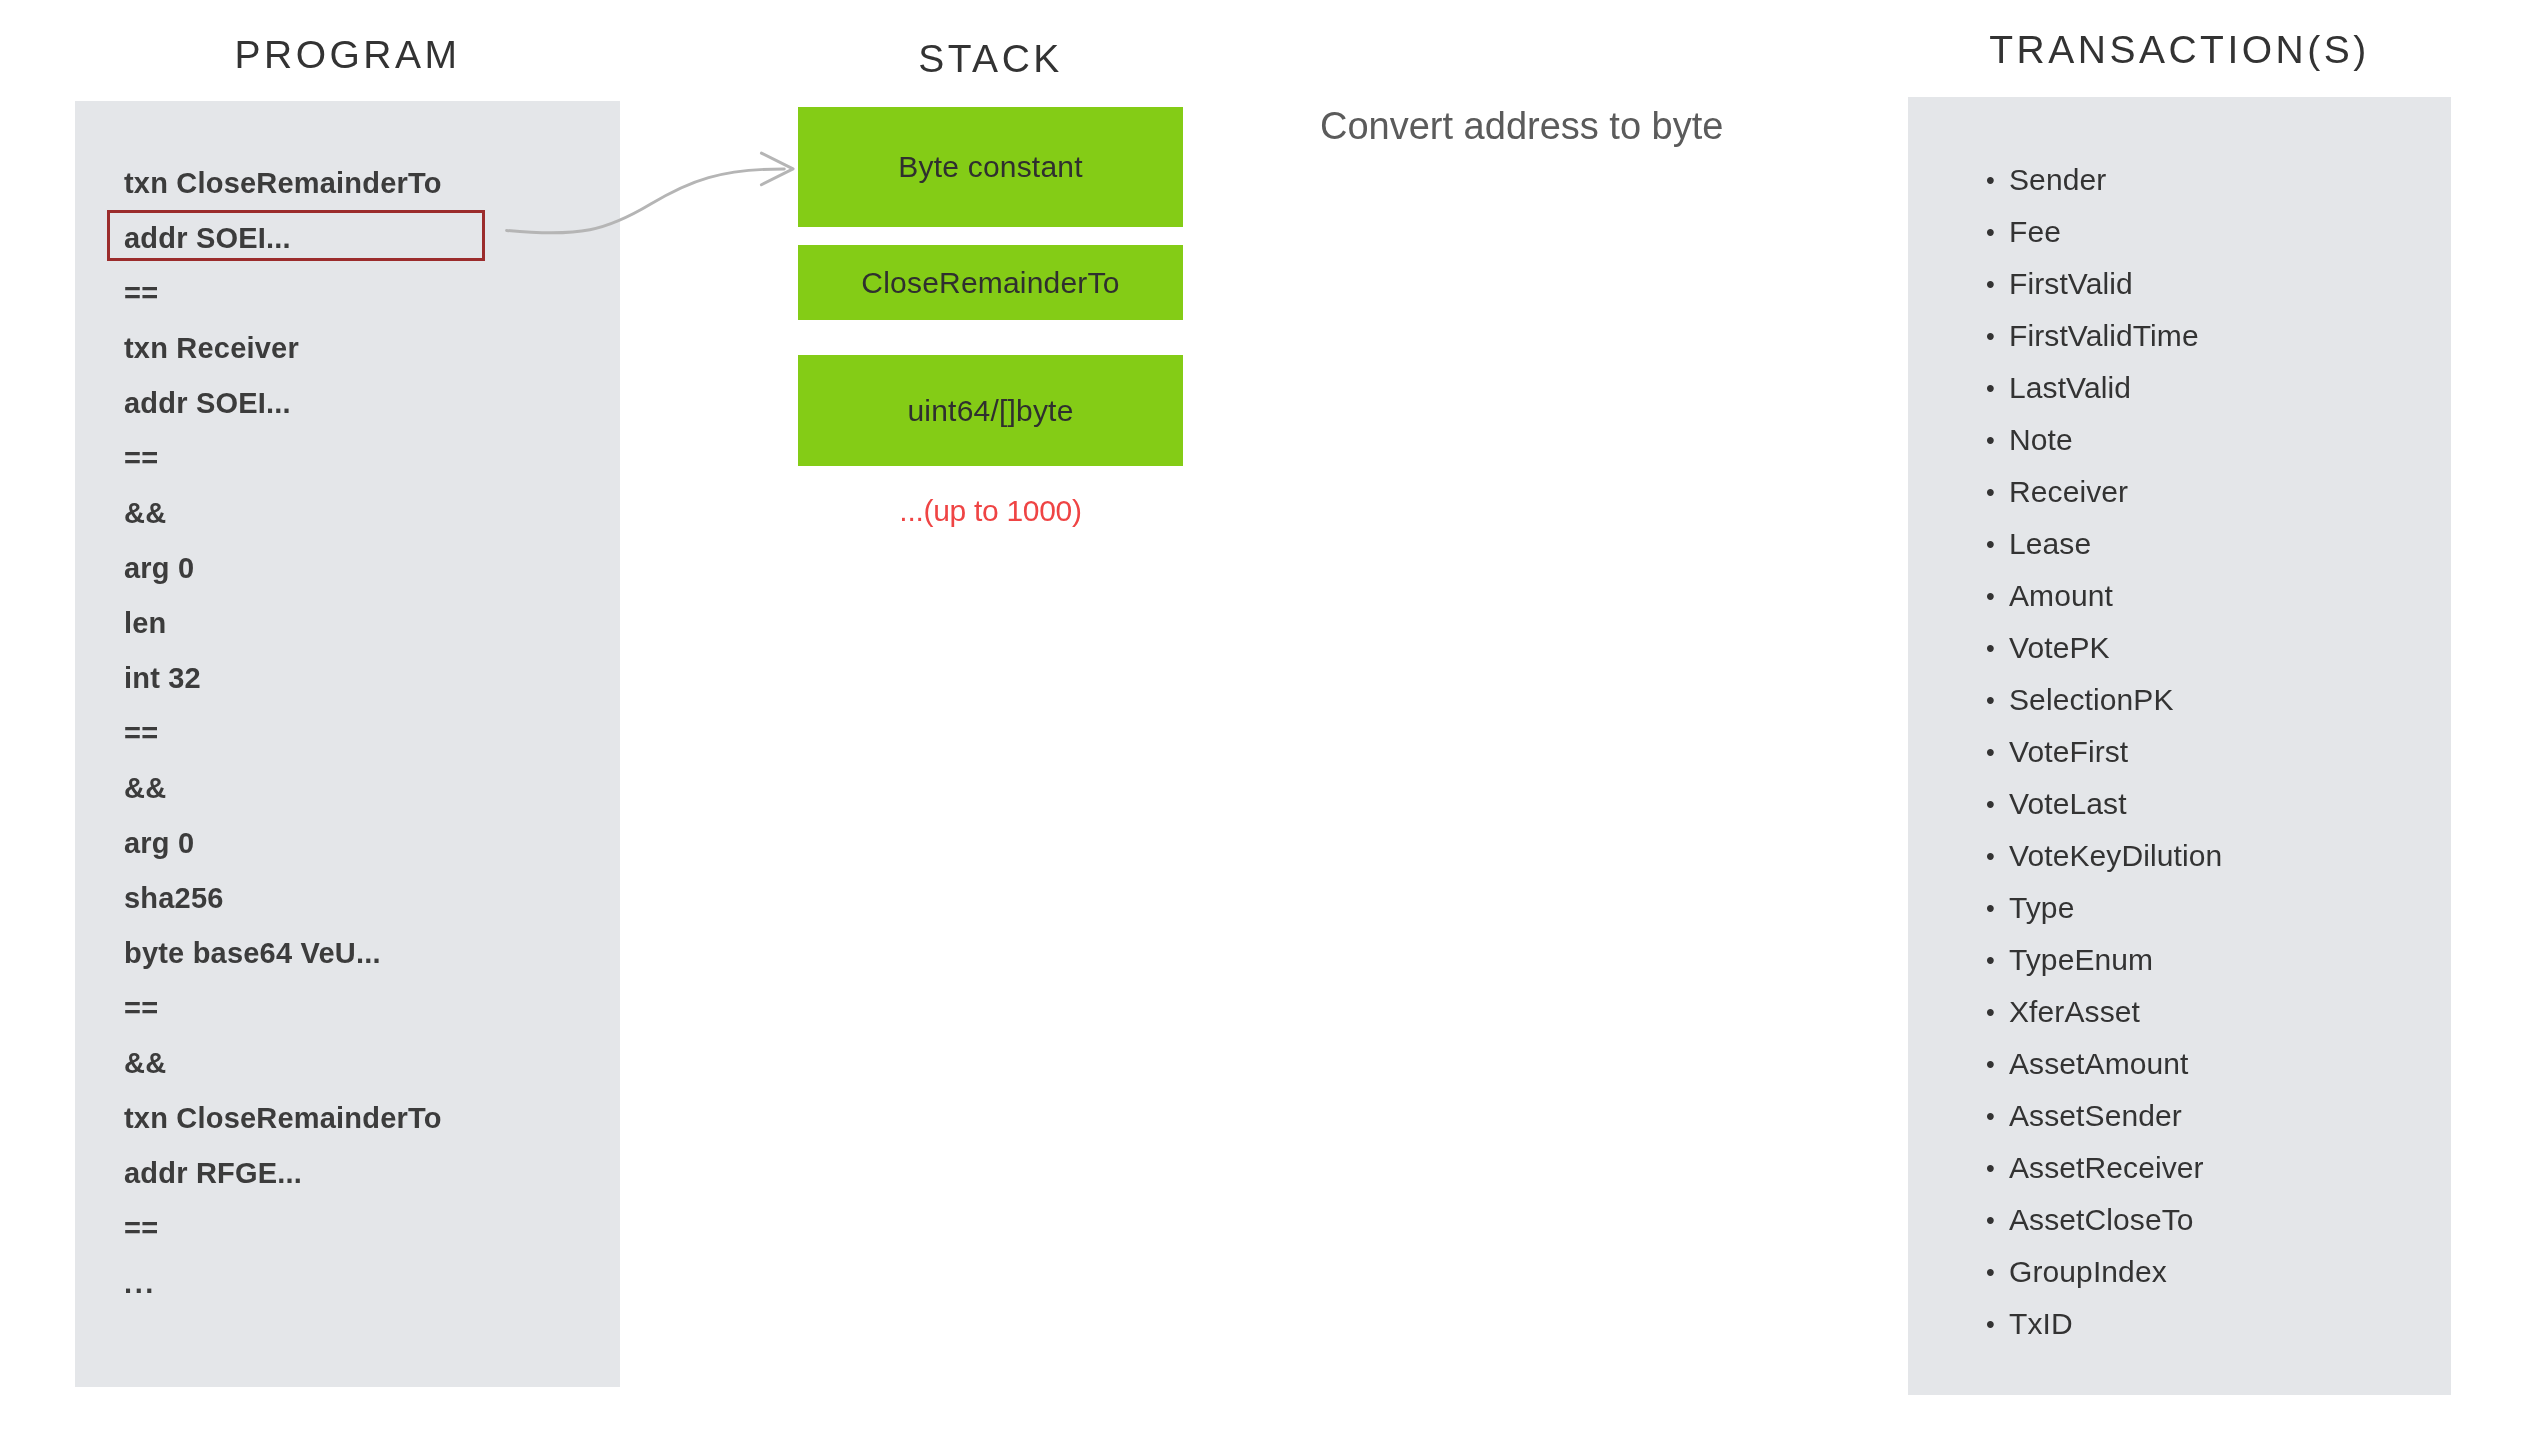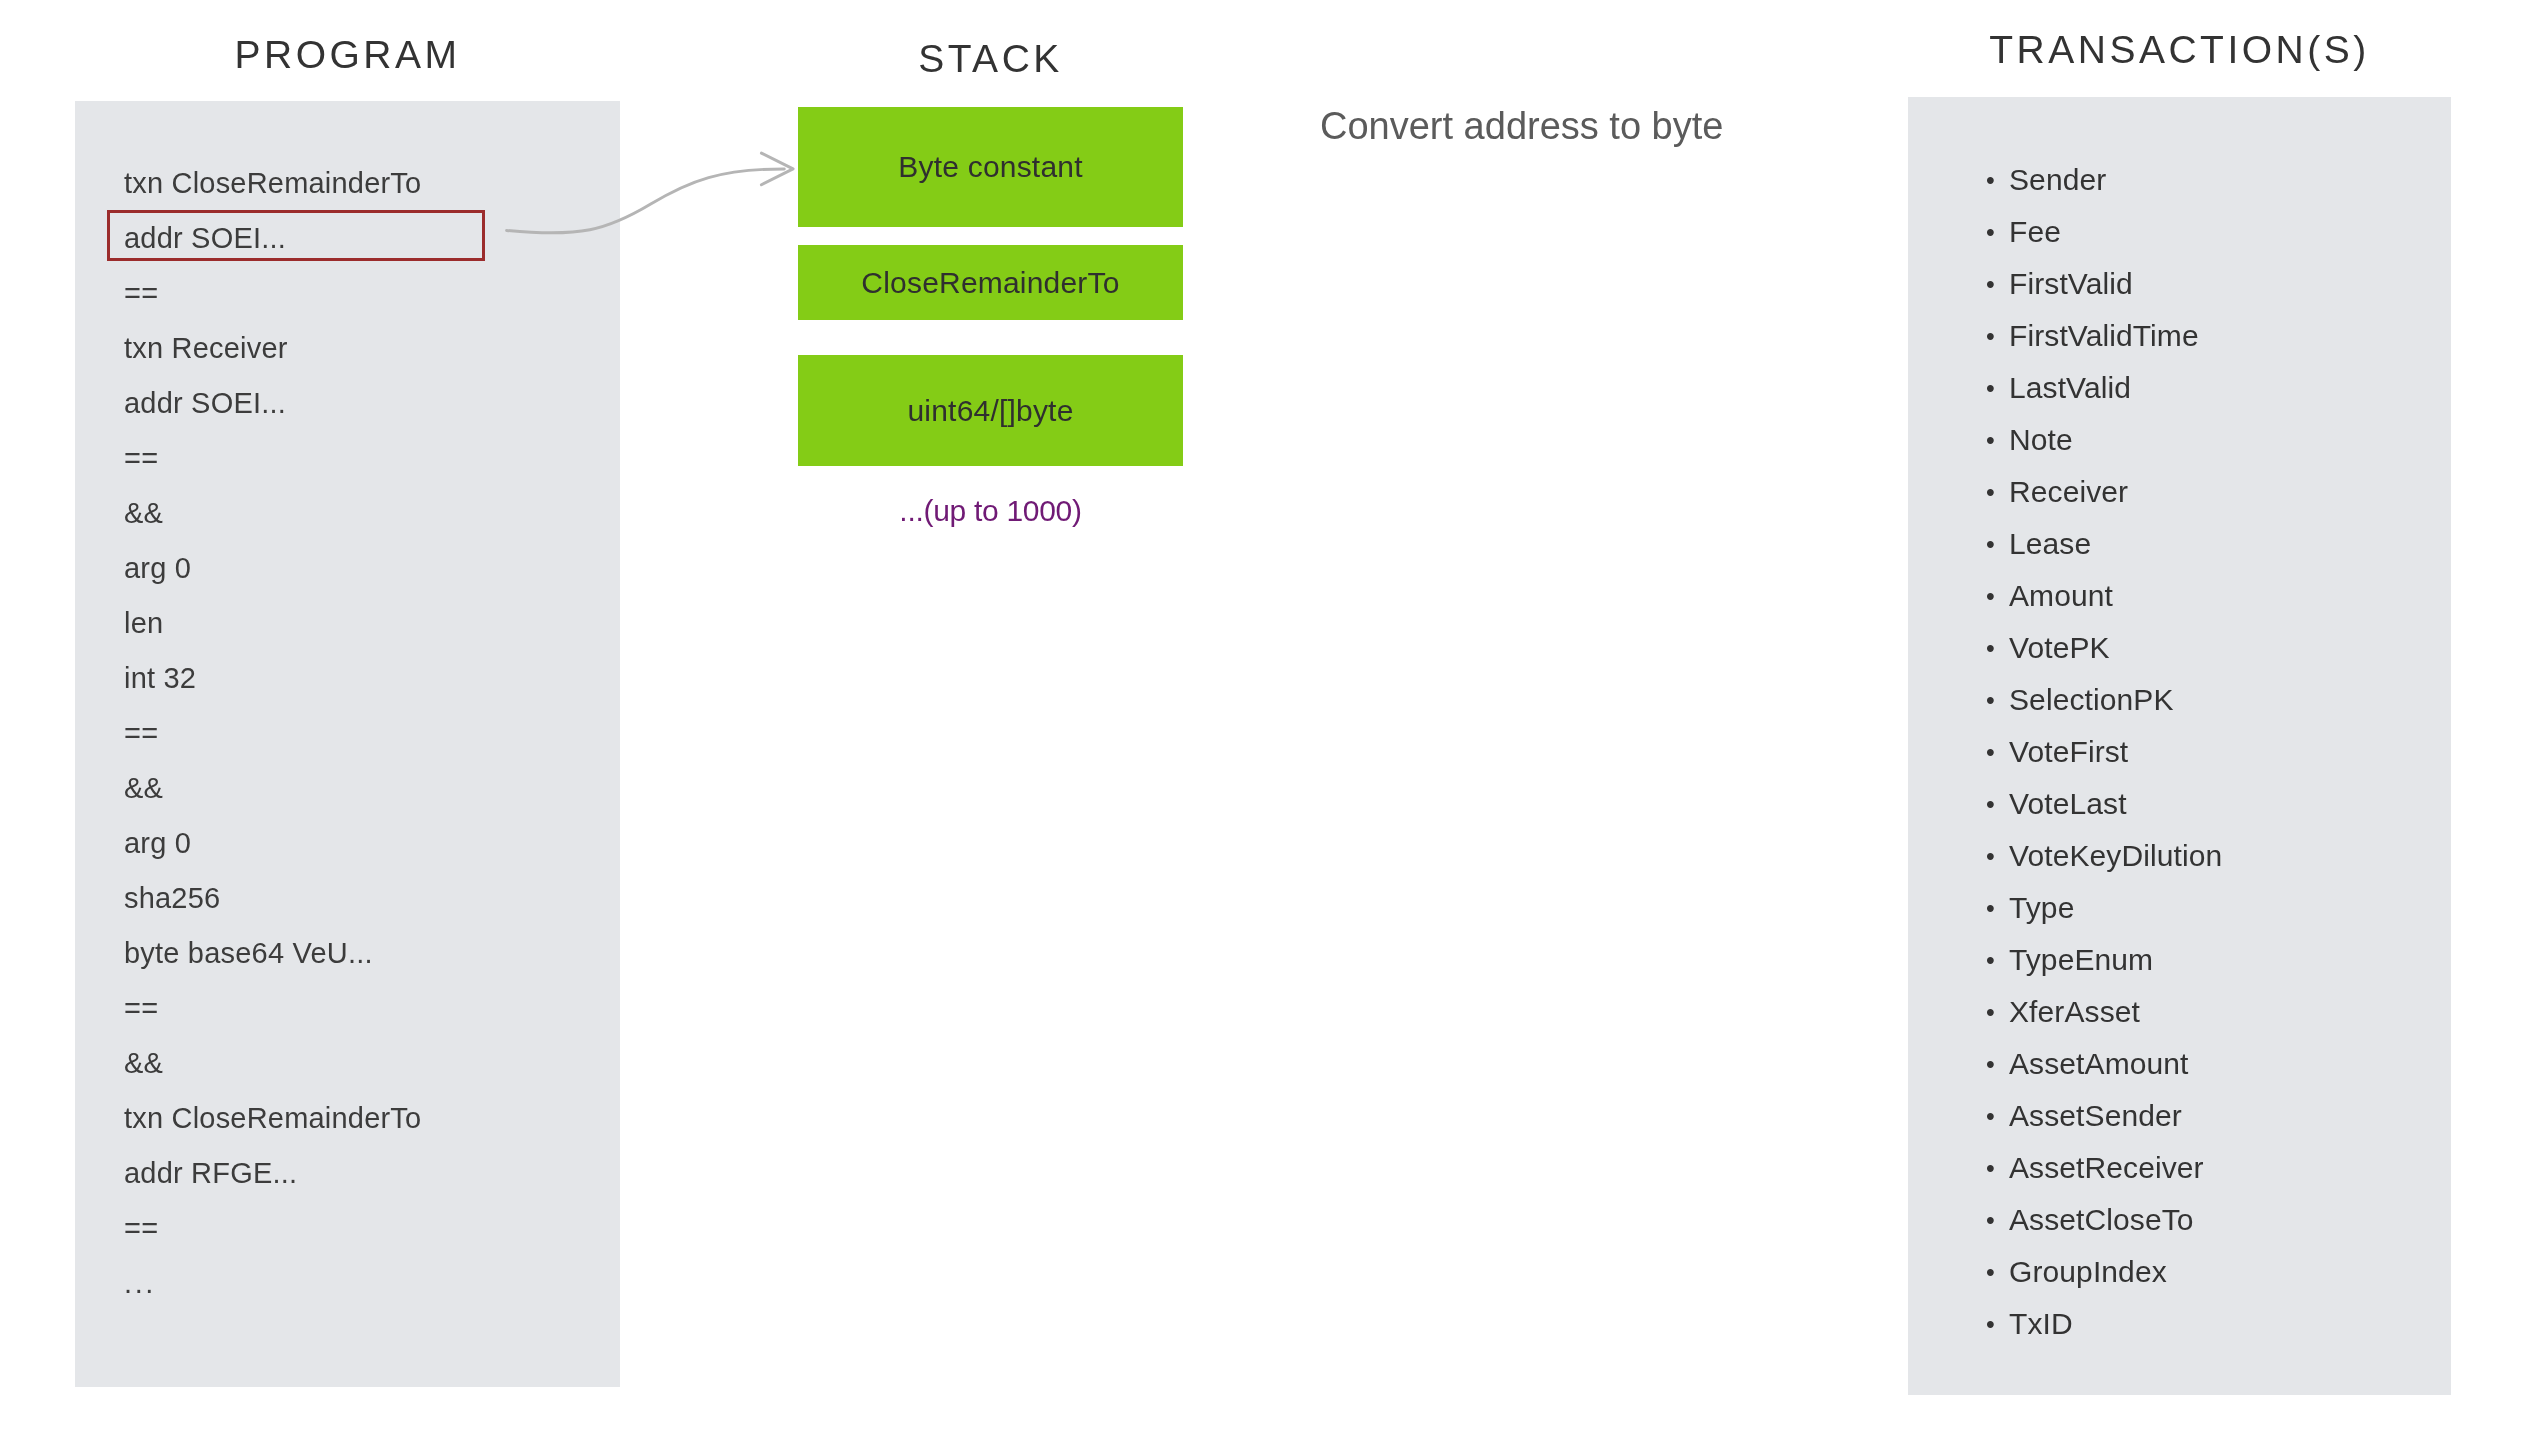--- a/index.html
+++ b/index.html
@@ -78,20 +78,21 @@
     top: -0.9px;
     width: 378px;
     height: 51px;
     border: 3.5px solid #9b2c2c;
     box-sizing: border-box;
     pointer-events: none;
   }
   #program-list li .code-text {
     position: relative;
     z-index: 1;
+    font-weight: bold;
   }
   #program-list li.ellipsis {
     font-size: 29px;
     letter-spacing: 2.6px;
   }
 
   
   #connector-arrow {
     position: absolute;
     left: 501px;
@@ -117,21 +118,21 @@
   #stack-box-0 { top: 107px; height: 120px; }
   #stack-box-1 { top: 245px; height: 75px; }
   #stack-box-2 { top: 355px; height: 111px; text-align: center; }
   #stack-more {
     position: absolute;
     left: 798px;
     top: 494px;
     width: 385px;
     text-align: center;
     font-size: 30px;
-    color: #701a75;
+    color: #ef4444;
     letter-spacing: -0.3px;
   }
 
   
   #annotation {
     position: absolute;
     left: 1320px;
     top: 99px;
     width: 545px;
     font-size: 38px;

